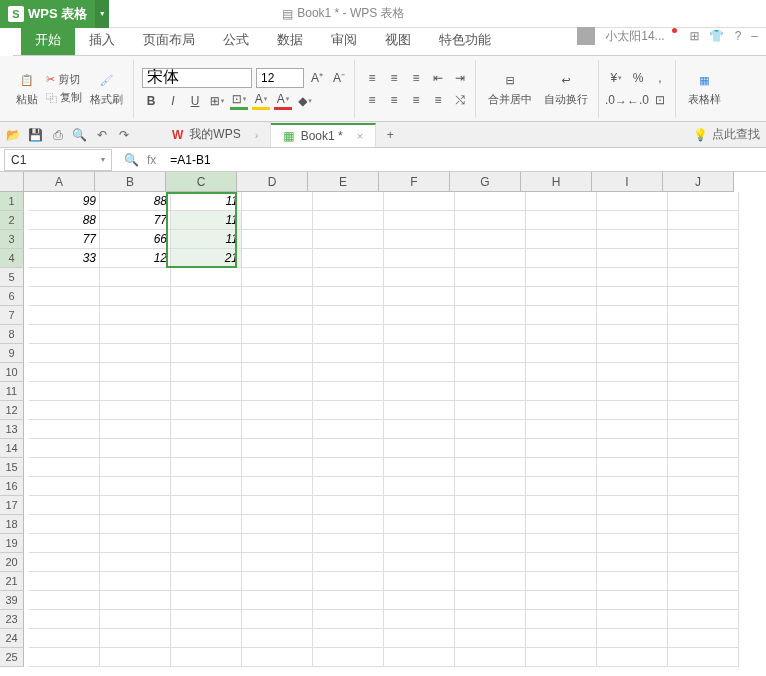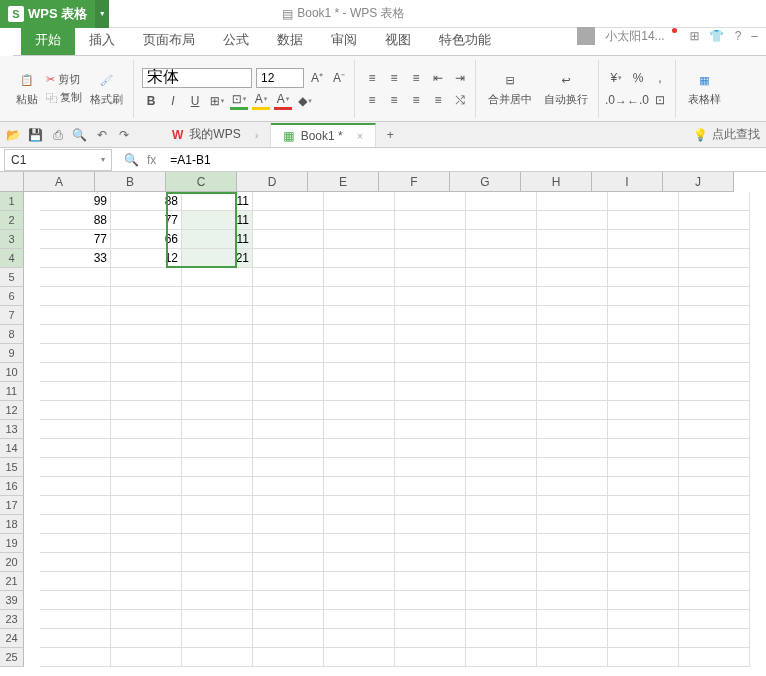--- a/index.html
+++ b/index.html
@@ -53,21 +53,21 @@
 
 
 .grid-wrap { position: relative; height: 504px; overflow: hidden; }
 .corner { position: absolute; left: 0; top: 0; width: 24px; height: 20px; background: #eee; border-right: 1px solid #bbb; border-bottom: 1px solid #bbb; }
 .colheads { position: absolute; left: 24px; top: 0; height: 20px; display: flex; }
 .colhead { width: 71px; height: 20px; background: #eee; border-right: 1px solid #bbb; border-bottom: 1px solid #bbb; text-align: center; font-size: 12px; line-height: 20px; color: #555; }
 .colhead.sel { background: #d0e4d0; }
 .rowheads { position: absolute; left: 0; top: 20px; width: 24px; }
 .rowhead { height: 19px; background: #eee; border-right: 1px solid #bbb; border-bottom: 1px solid #ccc; text-align: center; font-size: 11px; line-height: 19px; color: #555; }
 .rowhead.sel { background: #d0e4d0; }
-.cells { position: absolute; left: 40px; top: 20px; }
+.cells { position: absolute; left: 29px; top: 20px; font-style: italic; }
 .row { display: flex; }
 .cell { width: 71px; height: 19px; border-right: 1px solid #ddd; border-bottom: 1px solid #ddd; text-align: right; padding-right: 3px; font-size: 12px; line-height: 19px; color: #000; background: #fff; }
 .cell.selfill { background: #eaf3ea; }
 .selection-border { position: absolute; border: 2px solid #479e47; pointer-events: none; }
 </style>
 </head>
 <body>
 
 <div class="titlebar">
   <div class="logo-box">

